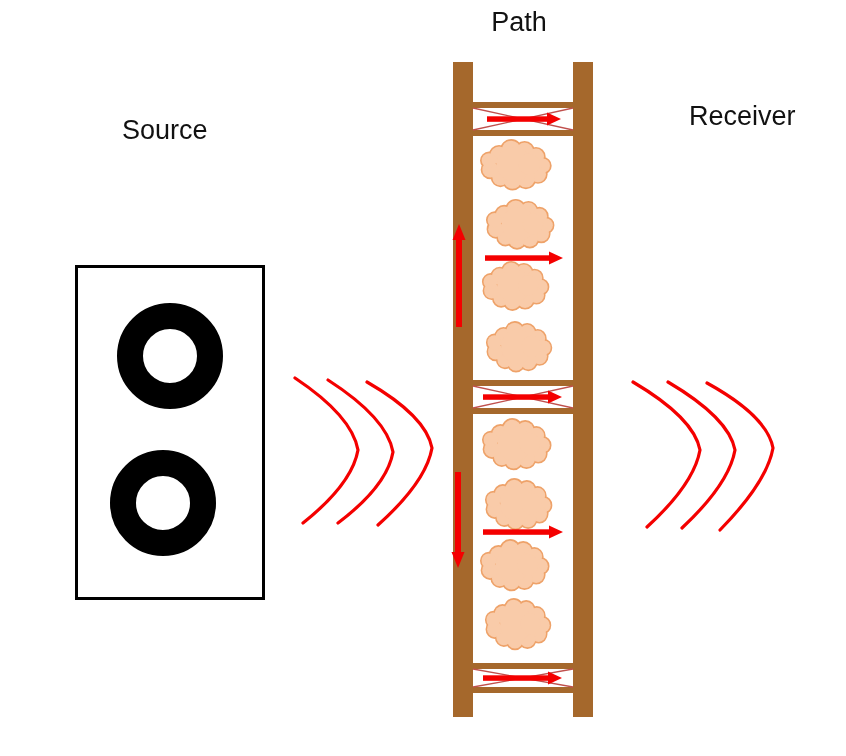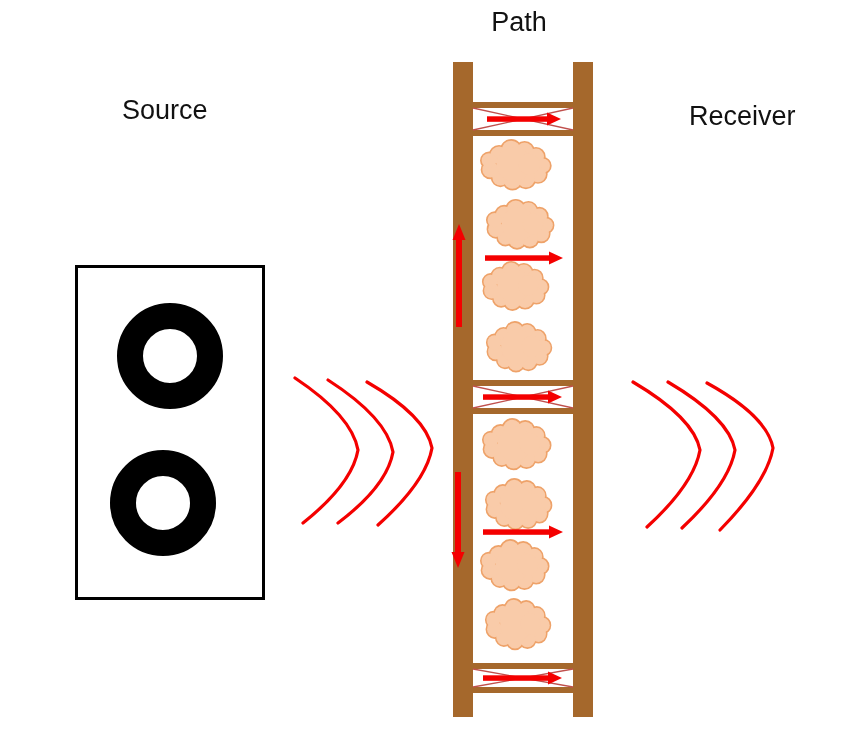--- a/index.html
+++ b/index.html
@@ -17,21 +17,21 @@
   body{background:var(--background);font-family:"Liberation Sans",sans-serif;}
   .canvas{
     position:relative;width:846px;height:724px;background:var(--background);
     overflow:hidden;
   }
   .lbl{
     position:absolute;color:var(--label-text);font-size:27px;line-height:1.1;
     white-space:nowrap;
   }
   .lbl.path{left:453px;top:8px;width:132px;text-align:center;}
-  .lbl.source{left:122px;top:96px;}
+  .lbl.source{left:122px;top:116px;}
   .lbl.receiver{left:657px;top:102px;margin-left:32px;}
   .speaker{
     position:absolute;left:75px;top:265px;width:190px;height:335px;
     box-sizing:border-box;border:3px solid var(--speaker-black);
     background:var(--background);
   }
   .donut{
     position:absolute;box-sizing:border-box;border-radius:50%;
     width:106px;height:106px;border:26px solid var(--speaker-black);
     background:var(--background);

